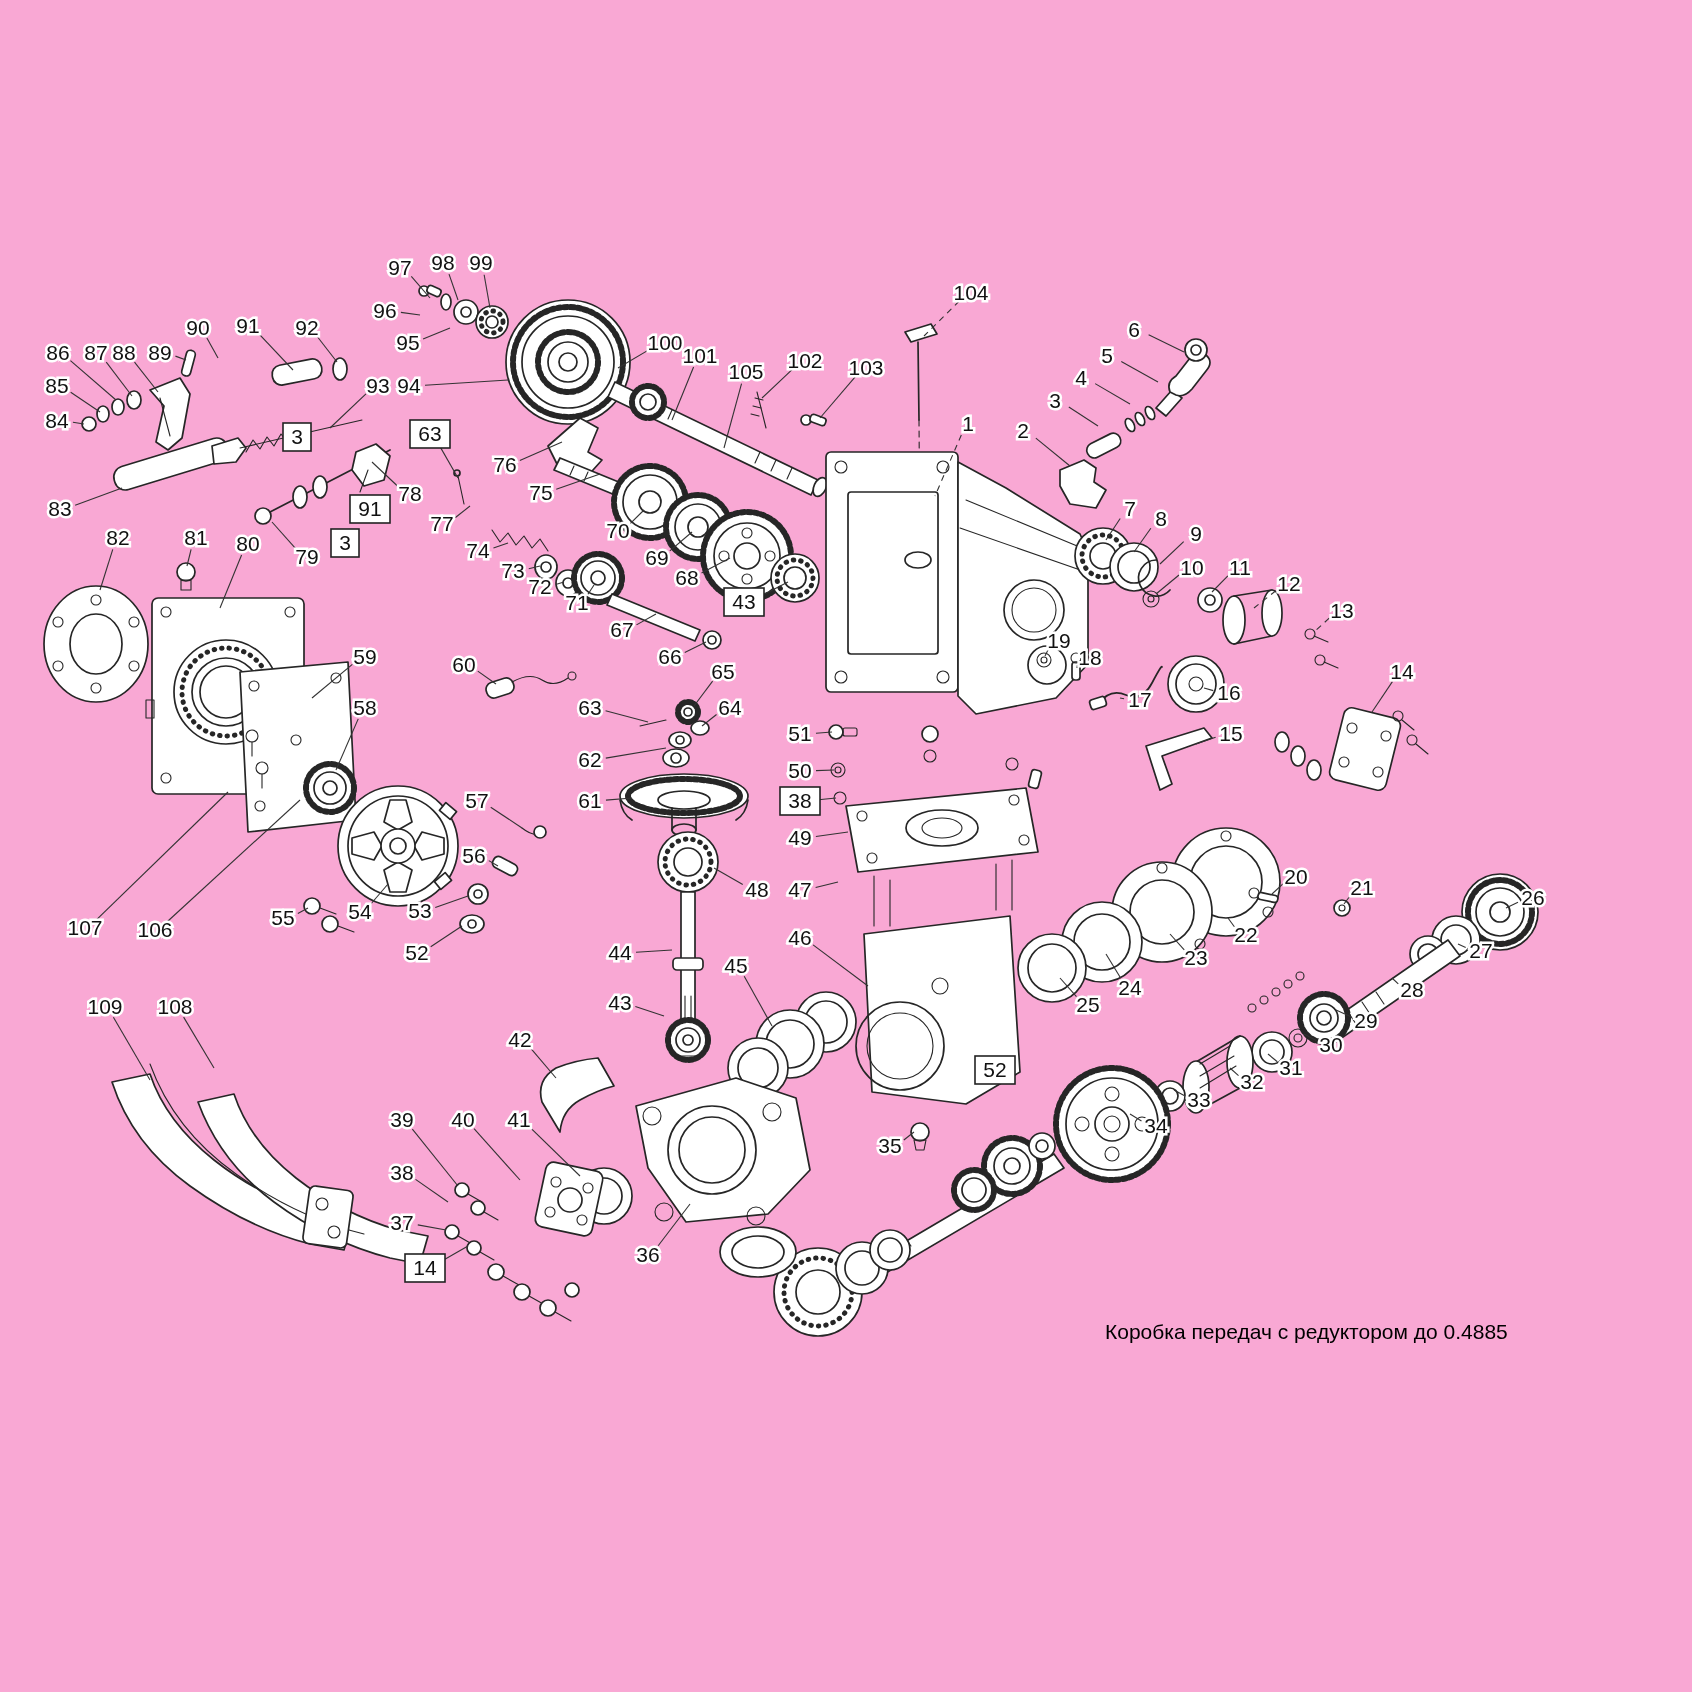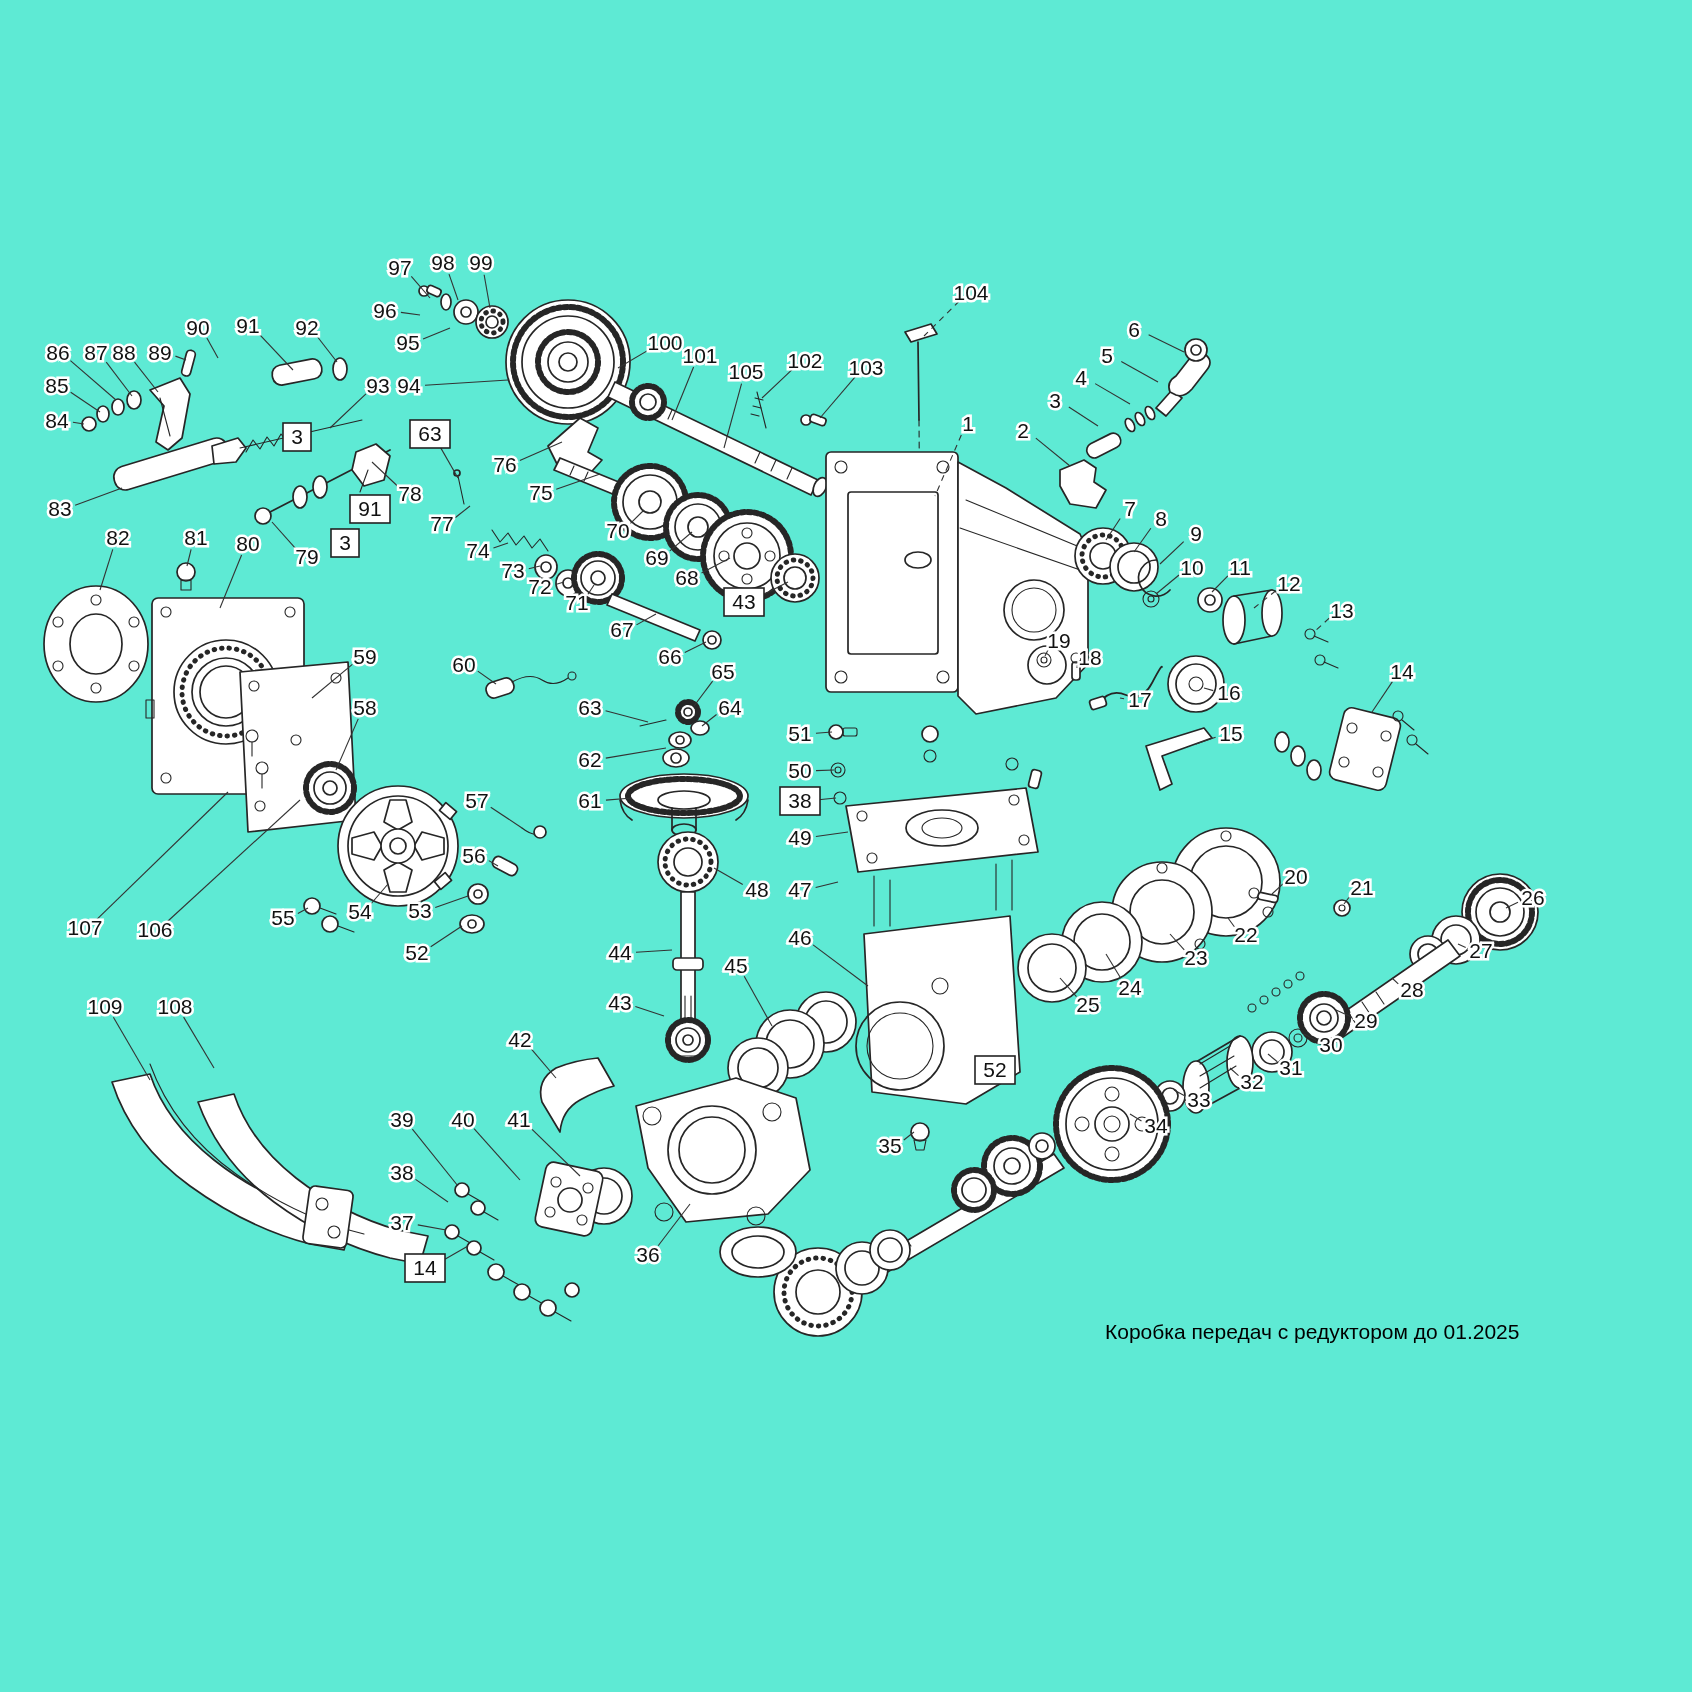--- a/index.html
+++ b/index.html
@@ -1,16 +1,16 @@
 <!DOCTYPE html>
 <html><head>
 <meta charset="utf-8">
 <style>
   html,body{margin:0;padding:0;background:#fff}
-  .stage{position:relative;width:1692px;height:1692px;background:#5eead4;overflow:hidden;
+  .stage{position:relative;width:1692px;height:1692px;background:#f9a8d4;overflow:hidden;
          font-family:"Liberation Sans",sans-serif}
   svg{position:absolute;left:0;top:0}
   .ln{fill:none;stroke:#262626;stroke-width:1.7;stroke-linejoin:round;stroke-linecap:round}
   .fw{fill:#ffffff}
   .thin{stroke-width:1.1}
   .teeth{stroke-width:6;stroke-dasharray:3.5 3.2}
   .balls{stroke-width:5;stroke-dasharray:.5 7;stroke-linecap:round}
   .dash{stroke-dasharray:6 5}
   .lbl{font:21px "Liberation Sans",sans-serif;fill:#111;text-anchor:middle;
        paint-order:stroke;stroke:#ffffff;stroke-width:5px}
@@ -901,14 +901,14 @@
           <line x1="903.8204624143749" y1="1139.953547693711" x2="914" y2="1132" class="ldr"></line>
           <text x="890" y="1153" class="lbl">35</text>
         </g>
         <g>
           <rect x="975" y="1056" width="40" height="28" class="lbx"></rect>
           <text x="995" y="1077" class="lbl">52</text>
         </g>
       </g>
 </svg>
 
-<div class="caption">Коробка передач с редуктором до 01.2025</div>
+<div class="caption">Коробка передач с редуктором до 0.4885</div>
 </div>
 
 </body></html>

